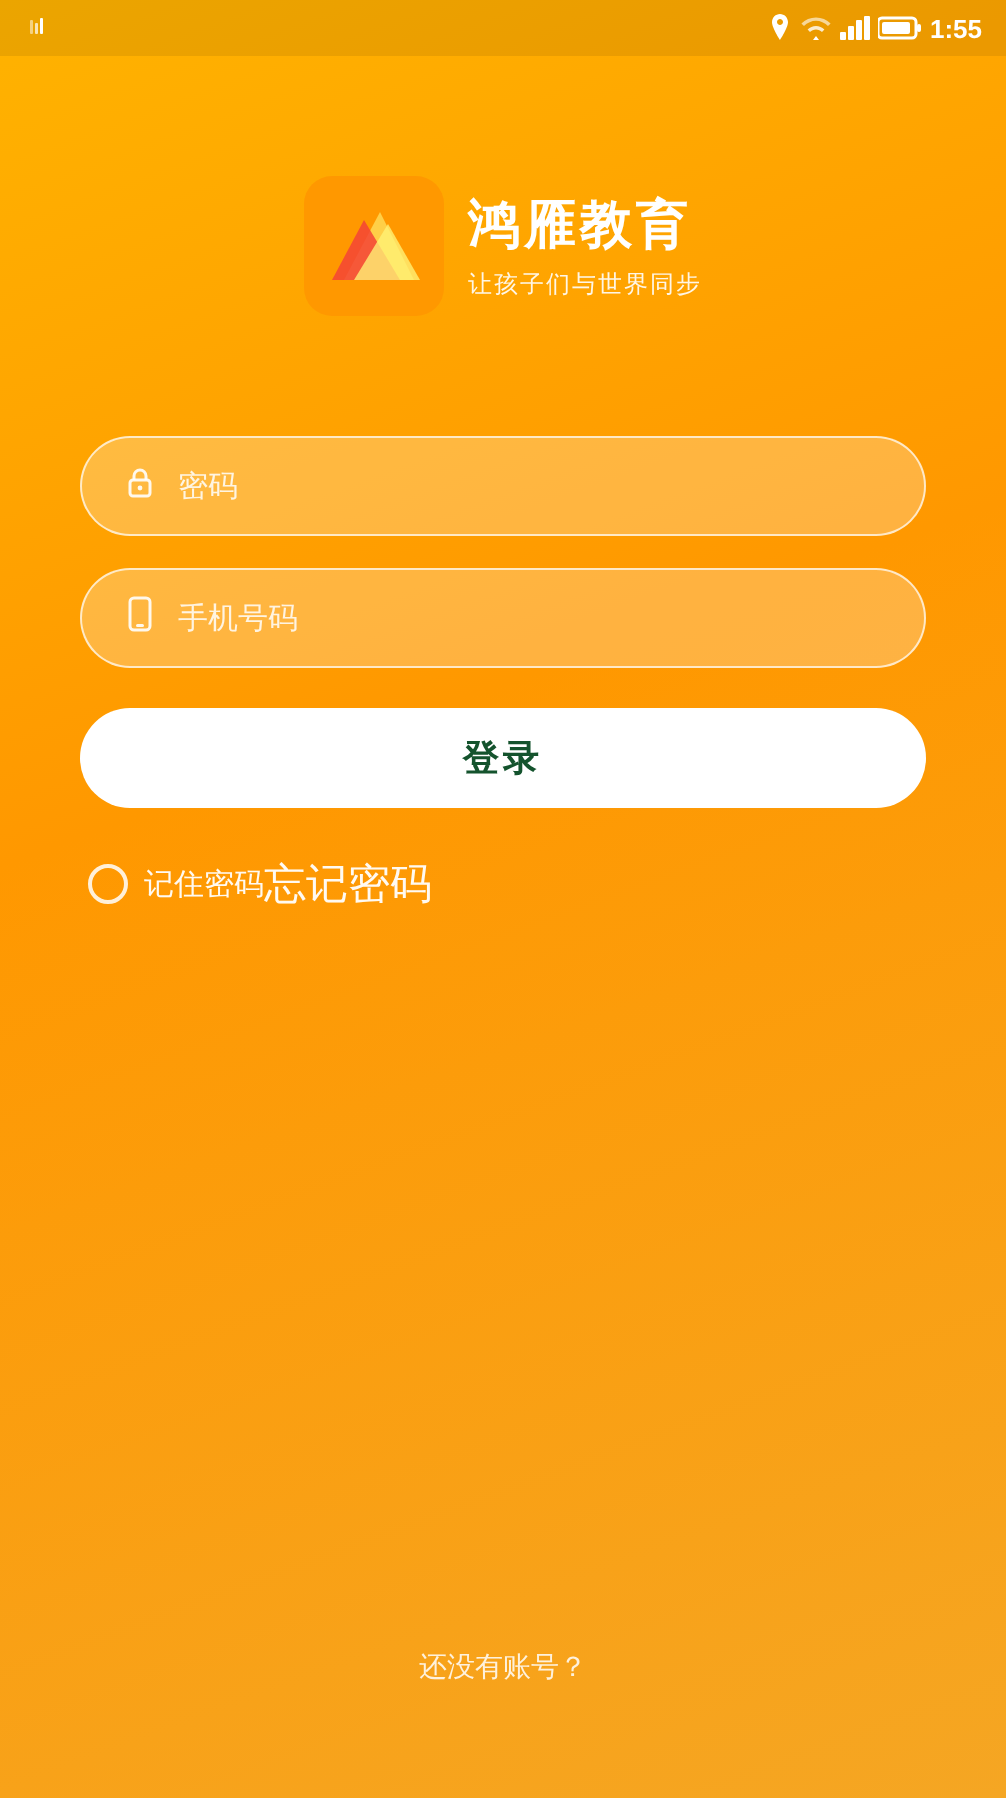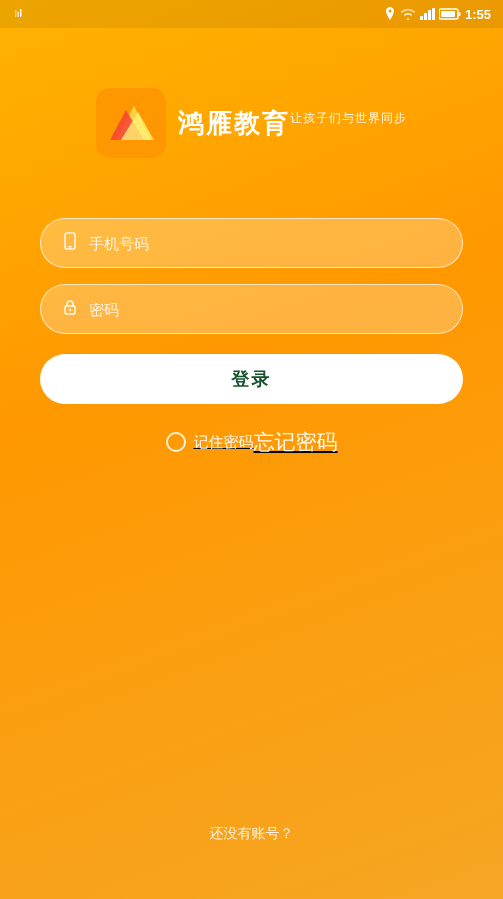--- a/index.html
+++ b/index.html
@@ -58,21 +58,21 @@
       align-items: center;
       margin-top: 60px;
       gap: 12px;
     }
     .logo-icon {
       width: 70px;
       height: 70px;
     }
     .logo-text-block {
       display: flex;
-      flex-direction: row;
+      flex-direction: column;
     }
     .logo-title {
       font-size: 26px;
       font-weight: bold;
       color: #fff;
       letter-spacing: 2px;
     }
     .logo-subtitle {
       font-size: 12px;
       color: rgba(255,255,255,0.9);
@@ -129,24 +129,23 @@
       cursor: pointer;
       margin-top: 4px;
       letter-spacing: 2px;
     }
 
     
     .remember-row {
       width: 100%;
       display: flex;
       align-items: center;
-      justify-content: center;
+      justify-content: flex-start;
       margin-top: 8px;
       padding: 0 4px;
-      text-decoration: underline;
     }
     .remember-left {
       display: flex;
       align-items: center;
       gap: 8px;
       cursor: pointer;
     }
     .remember-circle {
       width: 20px;
       height: 20px;
@@ -244,42 +243,42 @@
         <polygon points="25,52 42,24 58,52" fill="#FFF176" opacity="0.8"></polygon>
       </svg>
     </div>
     <div class="logo-text-block">
       <span class="logo-title">鸿雁教育</span>
       <span class="logo-subtitle">让孩子们与世界同步</span>
     </div>
   </div>
 
   <div class="form-section">
-
-    <div class="input-wrapper">
-      <span class="input-icon">
-        <svg width="18" height="18" viewBox="0 0 18 18" fill="none">
-          <rect x="4" y="1" width="10" height="16" rx="2" stroke="rgba(255,255,255,0.9)" stroke-width="1.5" fill="none"></rect>
-          <rect x="7" y="14" width="4" height="1.5" rx="0.75" fill="rgba(255,255,255,0.9)"></rect>
-        </svg>
-      </span>
-      <input type="tel" placeholder="手机号码" style="">
-    </div>
 
     <div class="input-wrapper">
       <span class="input-icon">
         <svg width="18" height="18" viewBox="0 0 18 18" fill="none">
           <rect x="4" y="8" width="10" height="8" rx="1.5" stroke="rgba(255,255,255,0.9)" stroke-width="1.5" fill="none"></rect>
           <path d="M6 8V6a3 3 0 016 0v2" stroke="rgba(255,255,255,0.9)" stroke-width="1.5" fill="none"></path>
           <circle cx="9" cy="12" r="1.2" fill="rgba(255,255,255,0.9)"></circle>
         </svg>
       </span>
       <input type="password" placeholder="密码" style="">
     </div>
 
+    <div class="input-wrapper">
+      <span class="input-icon">
+        <svg width="18" height="18" viewBox="0 0 18 18" fill="none">
+          <rect x="4" y="1" width="10" height="16" rx="2" stroke="rgba(255,255,255,0.9)" stroke-width="1.5" fill="none"></rect>
+          <rect x="7" y="14" width="4" height="1.5" rx="0.75" fill="rgba(255,255,255,0.9)"></rect>
+        </svg>
+      </span>
+      <input type="tel" placeholder="手机号码" style="">
+    </div>
+
     <button class="login-btn">登录</button>
 
     <div class="remember-row">
       <div class="remember-left">
         <div class="remember-circle"></div>
         <span class="remember-label">记住密码</span>
       </div>
       <span class="forgot-label">忘记密码</span>
     </div>
   </div>

